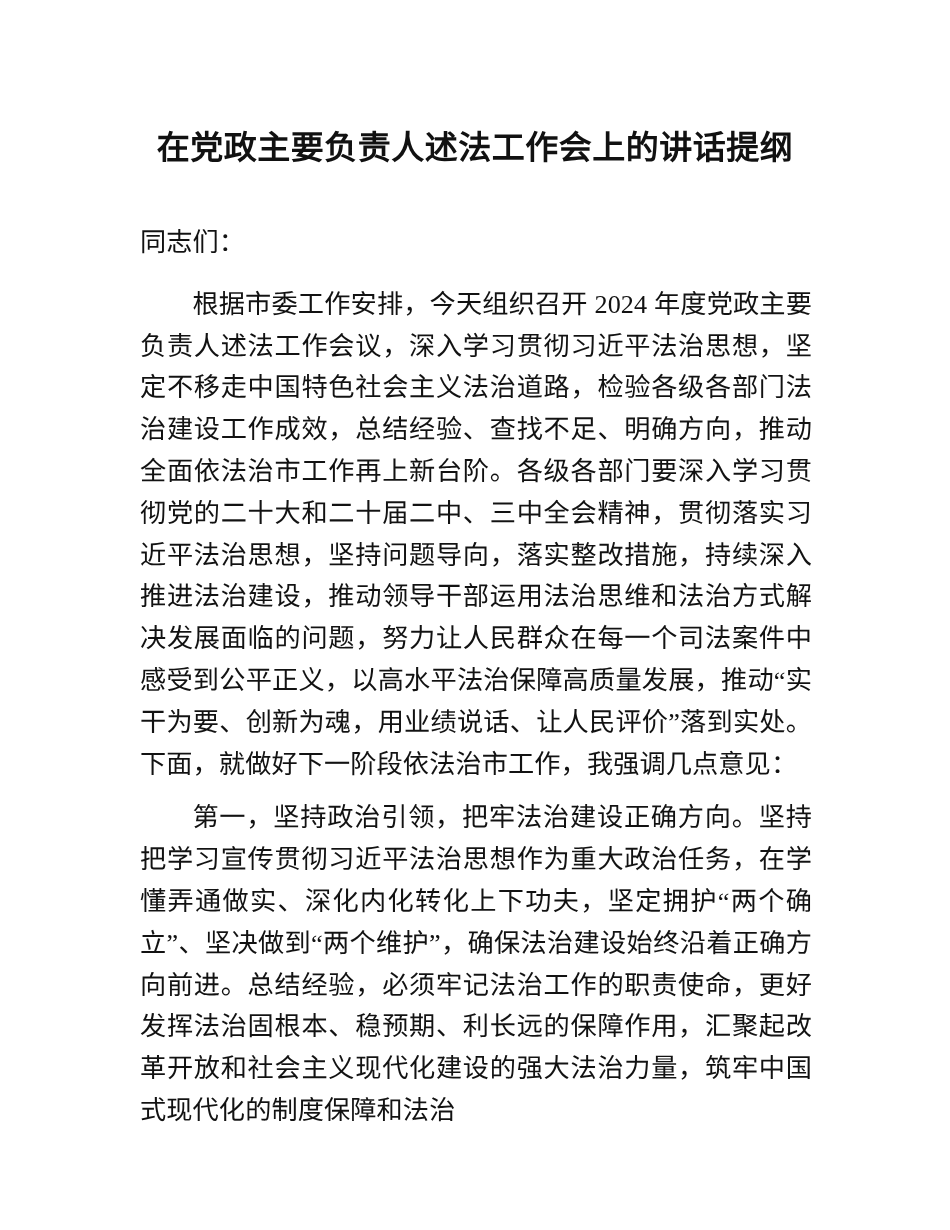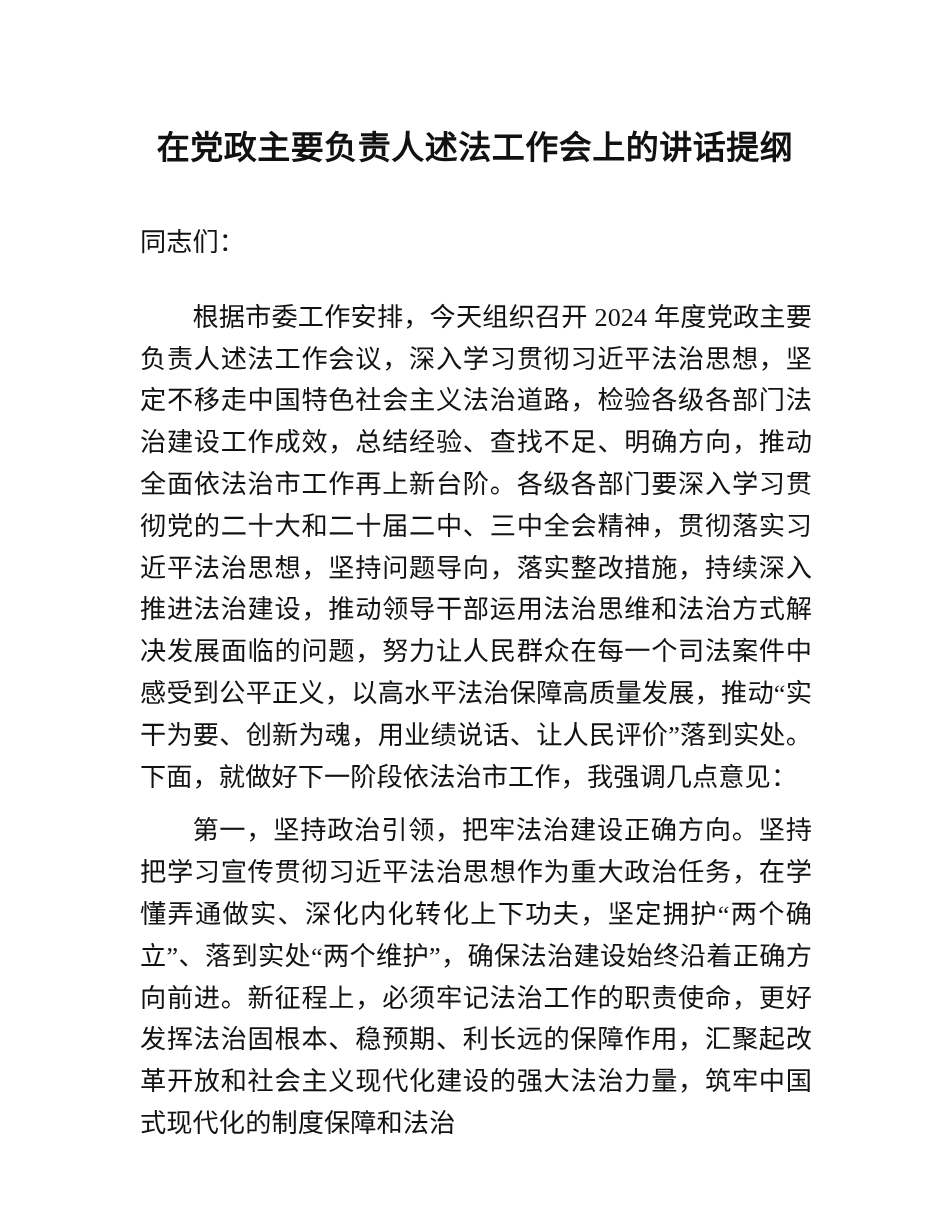--- a/index.html
+++ b/index.html
@@ -58,21 +58,21 @@
     text-align: justify;
     text-justify: inter-character;
     letter-spacing: 0.1px;
     margin: 0;
     color: #121212;
     word-break: break-all;
     text-align-last: left;
   }
 
   .para.salutation {
-    margin-bottom: 33px;
+    margin-bottom: 20px;
     text-align: center;
   }
 
   .para.indent {
     text-indent: 2em;
   }
 
   .para + .para.indent {
     margin-top: 12px;
   }
@@ -83,17 +83,17 @@
 <div class="page">
 
   <h1 class="doc-title">在党政主要负责人述法工作会上的讲话提纲</h1>
 
   <div class="body-col">
 
     <p class="para salutation">同志们：</p>
 
     <p class="para indent">根据市委工作安排，今天组织召开 2024 年度党政主要负责人述法工作会议，深入学习贯彻习近平法治思想，坚定不移走中国特色社会主义法治道路，检验各级各部门法治建设工作成效，总结经验、查找不足、明确方向，推动全面依法治市工作再上新台阶。各级各部门要深入学习贯彻党的二十大和二十届二中、三中全会精神，贯彻落实习近平法治思想，坚持问题导向，落实整改措施，持续深入推进法治建设，推动领导干部运用法治思维和法治方式解决发展面临的问题，努力让人民群众在每一个司法案件中感受到公平正义，以高水平法治保障高质量发展，推动“实干为要、创新为魂，用业绩说话、让人民评价”落到实处。下面，就做好下一阶段依法治市工作，我强调几点意见：</p>
 
-    <p class="para indent">第一，坚持政治引领，把牢法治建设正确方向。坚持把学习宣传贯彻习近平法治思想作为重大政治任务，在学懂弄通做实、深化内化转化上下功夫，坚定拥护“两个确立”、落到实处“两个维护”，确保法治建设始终沿着正确方向前进。新征程上，必须牢记法治工作的职责使命，更好发挥法治固根本、稳预期、利长远的保障作用，汇聚起改革开放和社会主义现代化建设的强大法治力量，筑牢中国式现代化的制度保障和法治</p>
+    <p class="para indent">第一，坚持政治引领，把牢法治建设正确方向。坚持把学习宣传贯彻习近平法治思想作为重大政治任务，在学懂弄通做实、深化内化转化上下功夫，坚定拥护“两个确立”、坚决做到“两个维护”，确保法治建设始终沿着正确方向前进。总结经验，必须牢记法治工作的职责使命，更好发挥法治固根本、稳预期、利长远的保障作用，汇聚起改革开放和社会主义现代化建设的强大法治力量，筑牢中国式现代化的制度保障和法治</p>
 
   </div>
 
 </div>
 
 </body></html>

